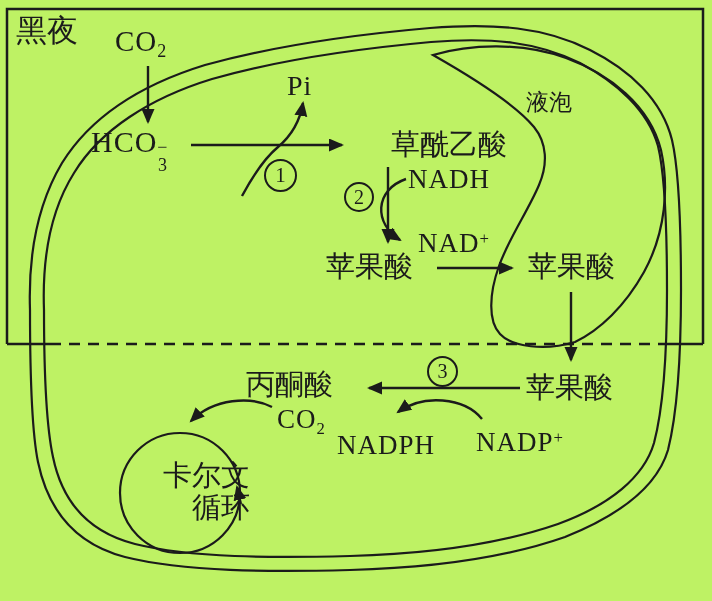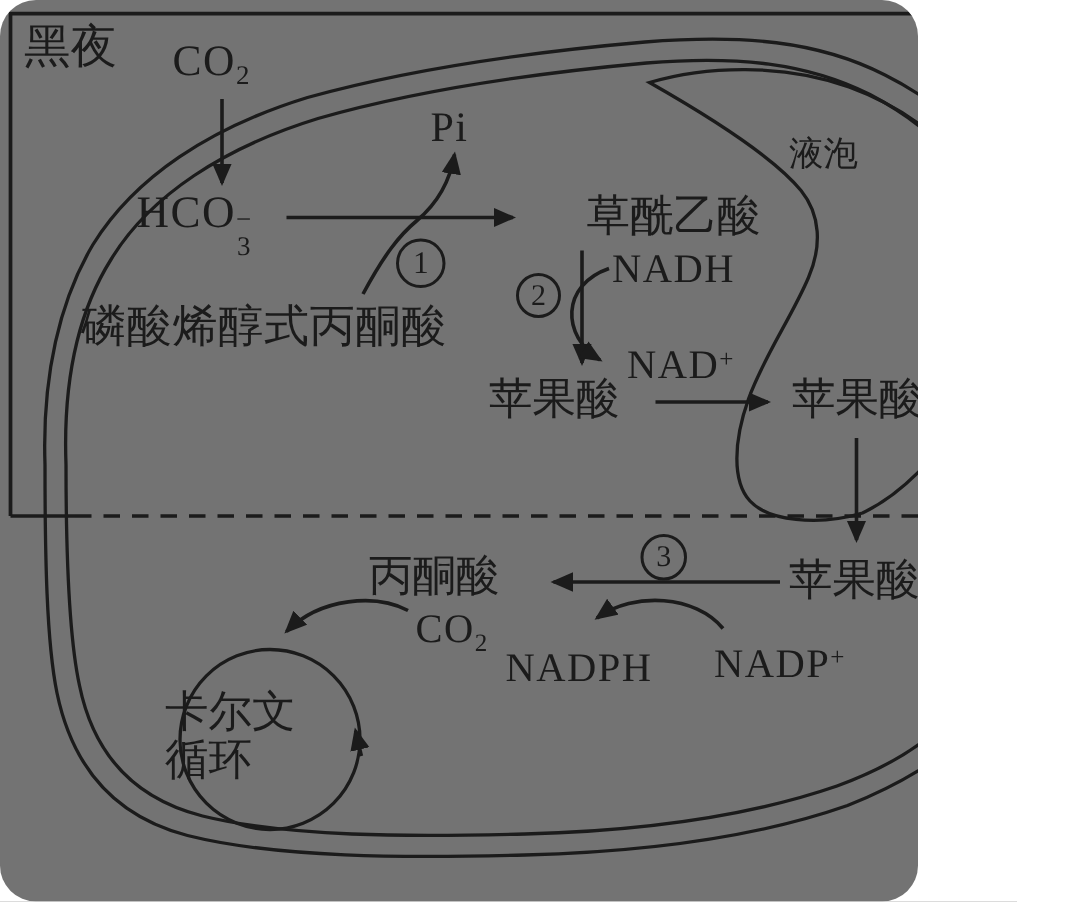--- a/index.html
+++ b/index.html
@@ -1,41 +1,40 @@
 <!DOCTYPE html>
 <html><head>
 <meta charset="utf-8">
 <style>
   html,body{margin:0;padding:0;background:#ffffff;}
   .stage{
     position:relative;
-    width:612px;height:601px;
-    background:#737373;
+    width:712px;height:601px;
+    background:#bef264;
     font-family:"Liberation Serif","DejaVu Serif",serif;
     color:#1b1b1b;
     overflow:hidden;
-    border-radius:24px;
   }
   .stage svg{position:absolute;left:0;top:0;}
   .lbl{position:absolute;white-space:nowrap;line-height:1.05;color:#1b1b1b;}
   .cn{font-family:"Liberation Serif","DejaVu Serif",serif;}
   .en{font-family:"Liberation Serif","DejaVu Serif",serif;letter-spacing:1px;text-align:center;}
   sub.f{font-size:0.62em;vertical-align:-0.35em;letter-spacing:0;}
   sup.f{font-size:0.62em;vertical-align:0.45em;letter-spacing:0;}
   .stack{display:inline-flex;flex-direction:column;align-items:center;
          font-size:0.60em;line-height:0.9;vertical-align:-0.15em;letter-spacing:0;}
   .stack .s-sup{transform:translateY(-0.12em);}
   .stepcircle{
     position:absolute;border:2px solid #1b1b1b;border-radius:50%;
     display:flex;align-items:center;justify-content:center;
     font-family:"Liberation Serif","DejaVu Serif",serif;background:transparent;
   }
   .calvin{
     position:absolute;left:110px;top:459px;width:140px;
-    text-align:left;font-size:29px;line-height:32px;font-family:Liberation Serif, serif;
+    text-align:right;font-size:29px;line-height:32px;font-family:Liberation Serif, serif;
   }
 </style>
 </head>
 <body>
 
 <div class="stage">
 
   <svg width="712" height="601" viewBox="0 0 712 601">
     <defs>
       <marker id="ah" markerUnits="userSpaceOnUse" markerWidth="18" markerHeight="15" refX="13" refY="6.5" orient="auto">
@@ -88,21 +87,20 @@
 
   <div class="lbl en" style="left:115px;top:26px;font-size:29px;"><span>CO</span><sub class="f">2</sub></div>
 
   <div class="lbl en" style="left:91px;top:126px;font-size:30px;"><span>HCO</span><span class="stack">
         <span class="s-sup">−</span>
         <span>3</span>
       </span></div>
 
   <div class="lbl en" style="left:287px;top:71px;font-size:28px;">Pi</div>
 
-  <div class="lbl cn" style="left:54px;top:202px;font-size:30px;letter-spacing:0.5px;">磷酸烯醇式丙酮酸</div>
 
   <div class="lbl cn" style="left:351px;top:129px;font-size:29px;margin-left:40px;">草酰乙酸</div>
 
   <div class="lbl en" style="left:408px;top:165px;font-size:27px;">NADH</div>
 
   <div class="lbl en" style="left:418px;top:229px;font-size:27px;"><span>NAD</span><sup class="f">+</sup></div>
 
   <div class="lbl cn" style="left:326px;top:251px;font-size:29px;">苹果酸</div>
 
   <div class="lbl cn" style="left:528px;top:251px;font-size:29px;">苹果酸</div>

